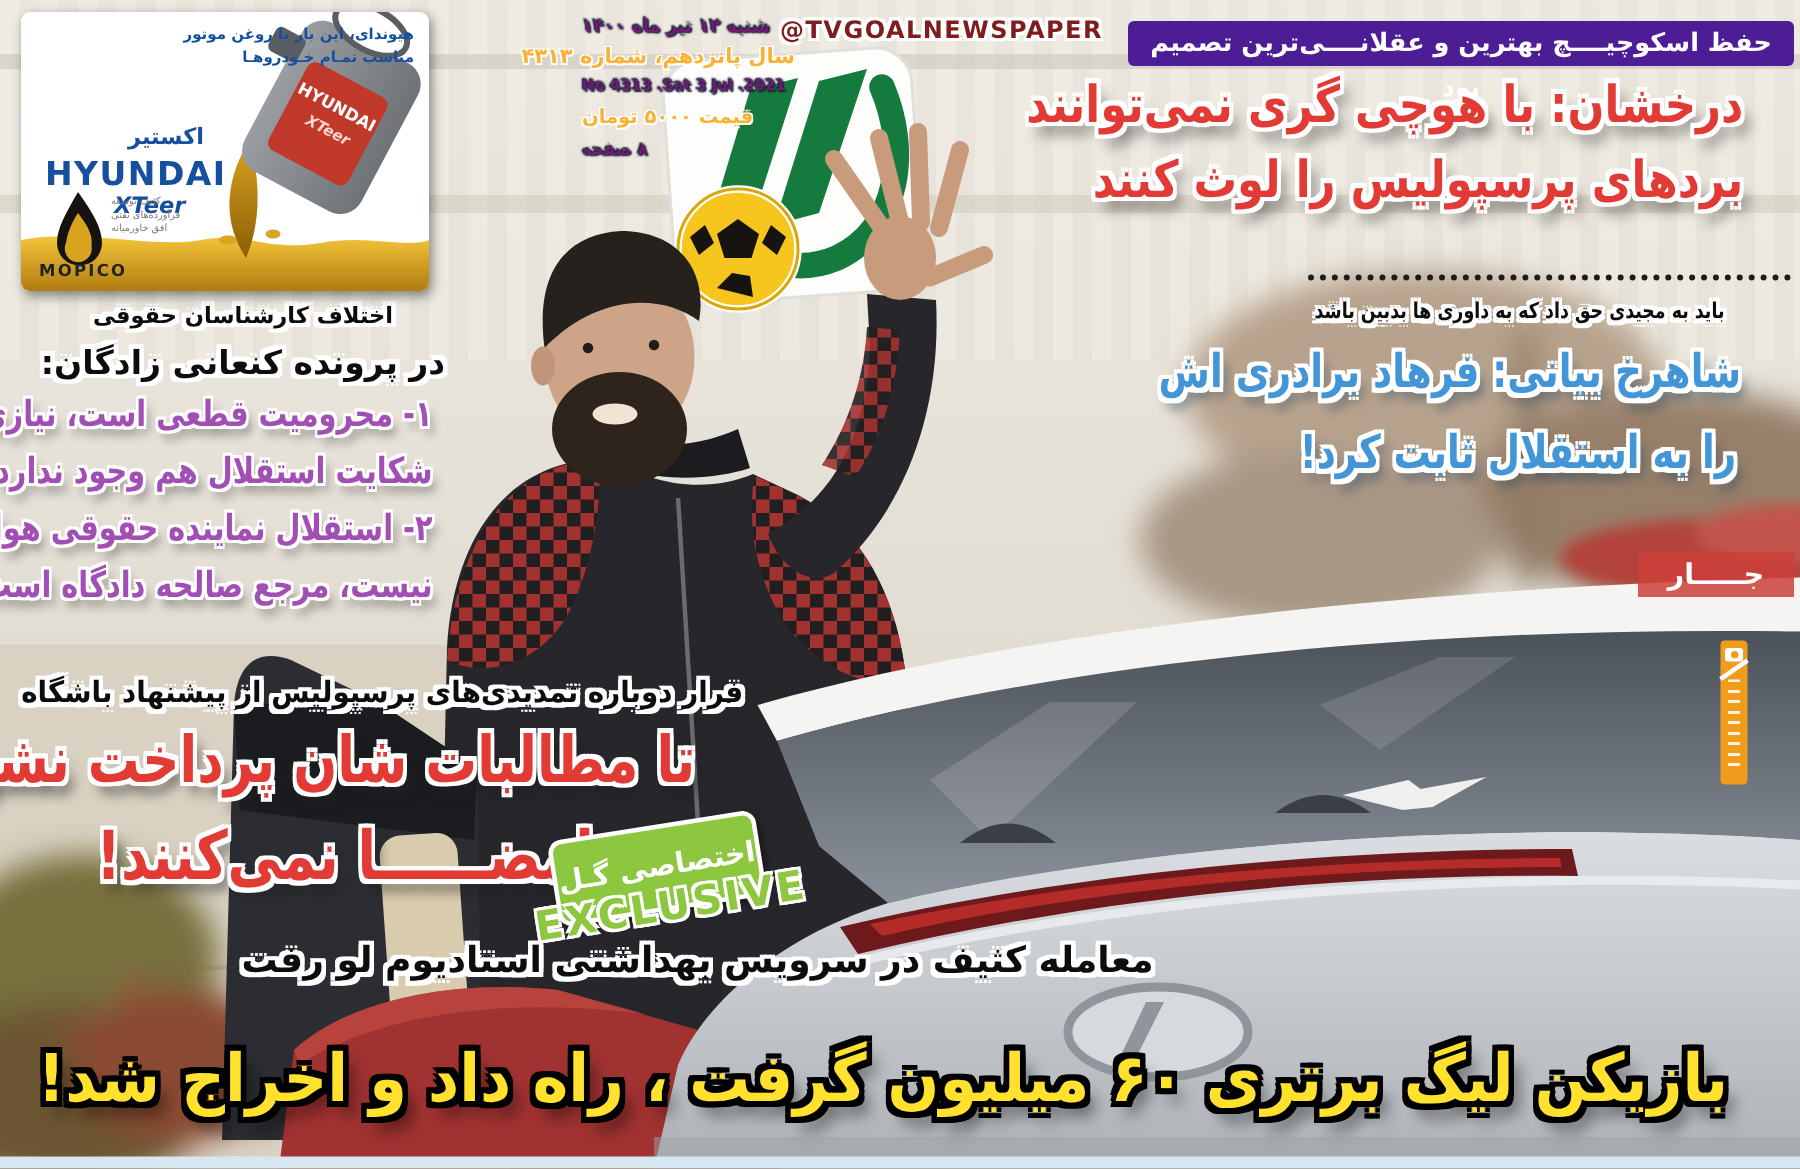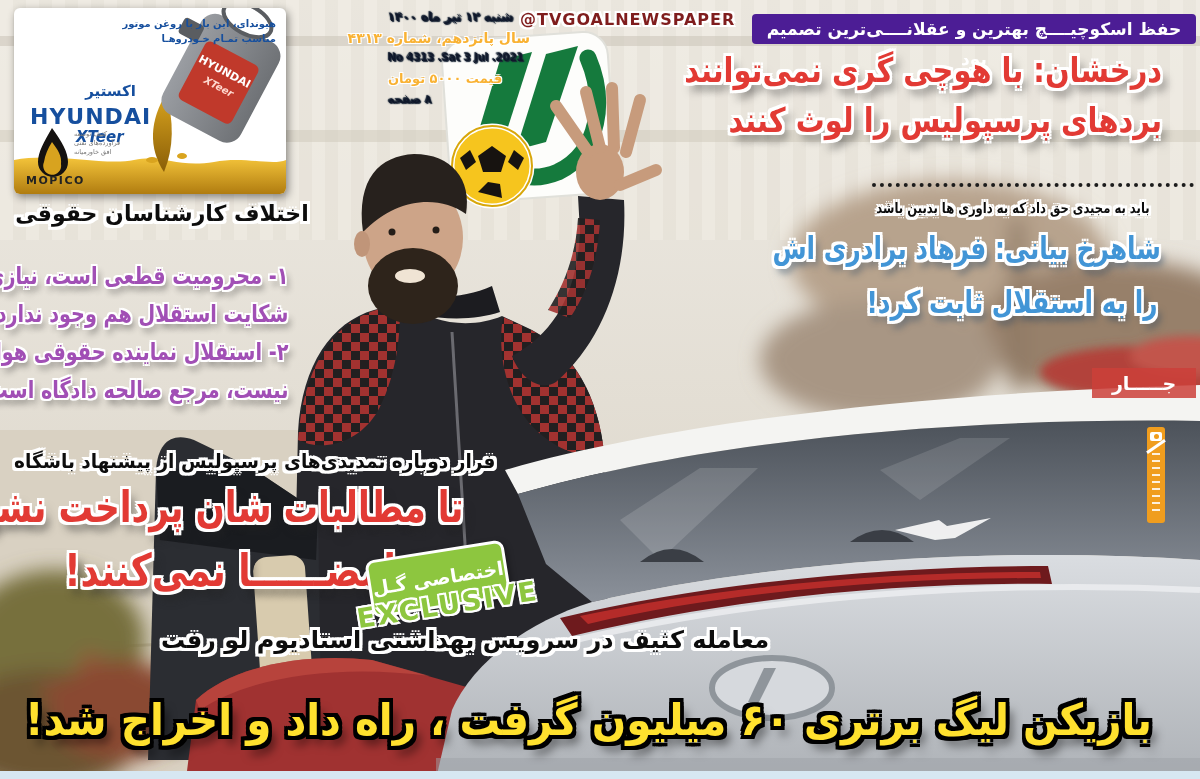--- a/index.html
+++ b/index.html
@@ -13,21 +13,21 @@
   .red-big{color:#e23a34;font-weight:bold;
     text-shadow:-3px -3px 0 #fff,-3px 0 0 #fff,-3px 3px 0 #fff,0 -3px 0 #fff,0 3px 0 #fff,3px -3px 0 #fff,3px 0 0 #fff,3px 3px 0 #fff,6px 8px 9px rgba(35,35,35,.55);}
   .blue-big{color:#4295d6;font-weight:bold;
     text-shadow:-3px -3px 0 #fff,-3px 0 0 #fff,-3px 3px 0 #fff,0 -3px 0 #fff,0 3px 0 #fff,3px -3px 0 #fff,3px 0 0 #fff,3px 3px 0 #fff,5px 7px 8px rgba(25,60,95,.55);}
   .purple-big{color:#a14fb5;font-weight:bold;
     text-shadow:-2px -2px 0 #fff,-2px 0 0 #fff,-2px 2px 0 #fff,0 -2px 0 #fff,0 2px 0 #fff,2px -2px 0 #fff,2px 0 0 #fff,2px 2px 0 #fff,4px 6px 7px rgba(40,40,40,.45);}
   .black-kick{color:#0d0d0d;font-weight:bold;
     text-shadow:-3px -3px 0 #fff,-3px 0 0 #fff,-3px 3px 0 #fff,0 -3px 0 #fff,0 3px 0 #fff,3px -3px 0 #fff,3px 0 0 #fff,3px 3px 0 #fff;}
   .banner-y{color:#ffe12e;font-weight:bold;
     text-shadow:-4px -4px 0 #000,-4px 0 0 #000,-4px 4px 0 #000,0 -4px 0 #000,0 4px 0 #000,4px -4px 0 #000,4px 0 0 #000,4px 4px 0 #000,-2px -4px 0 #000,2px -4px 0 #000,-2px 4px 0 #000,2px 4px 0 #000,7px 9px 10px rgba(0,0,0,.5);}
-  .wsd{color:#0f172a;text-shadow:0 0 2px #1a2636,1px 1px 1px #1a2636,-1px -1px 1px #1a2636;}
+  .wsd{color:#701a75;text-shadow:0 0 2px #1a2636,1px 1px 1px #1a2636,-1px -1px 1px #1a2636;}
   .gold{color:#f9b233;text-shadow:-1px -1px 0 #fff,1px -1px 0 #fff,-1px 1px 0 #fff,1px 1px 0 #fff;}
   .cond85{transform:scaleX(.85);transform-origin:center;}
   .cond80{transform:scaleX(.80);transform-origin:center;}
   .cond92{transform:scaleX(.92);transform-origin:center;}
   .cond95{transform:scaleX(.95);transform-origin:center;}
   
   .kstrip{background:#4c1d95;border-radius:4px;color:#fff;font-weight:bold;
           line-height:30px;height:30px;}
   
   .ad-card{left:14px;top:8px;width:272px;height:186px;background:#fff;border-radius:6px;
@@ -205,21 +205,22 @@
 
   <div class="abs rtl ctr kstrip" style="left:752px;top:14px;width:444px;z-index:3;font-size:17px;">حفظ اسکوچیــــچ بهترین و عقلانــــی‌ترین تصمیم بود</div>
   <div class="abs rtl ctr red-big nw cond85" style="left:720px;top:50px;width:478px;z-index:3;font-size:34px;">درخشان: با هوچی گری نمی‌توانند</div>
   <div class="abs rtl ctr red-big nw cond85" style="left:720px;top:100px;width:478px;z-index:3;font-size:34px;">بردهای پرسپولیس را لوث کنند</div>
 
   <div class="abs dotted-sep"></div>
   <div class="abs rtl ctr black-kick nw cond80" style="left:828px;top:200px;width:370px;z-index:3;font-size:14.5px;">باید به مجیدی حق داد که به داوری ها بدبین باشد</div>
   <div class="abs rtl ctr blue-big nw cond80" style="left:826px;top:230px;width:372px;z-index:3;font-size:31px;">شاهرخ بیانی: فرهاد برادری اش</div>
   <div class="abs rtl ctr blue-big nw cond80" style="left:826px;top:284px;width:372px;z-index:3;font-size:31px;">را به استقلال ثابت کرد!</div>
 
-  <div class="abs rtl ctr black-kick nw" style="left:4px;top:201px;width:316px;z-index:3;font-size:22px;">اختلاف کارشناسان حقوقی</div>
+  <div class="abs rtl ctr black-kick nw" style="left:4px;top:201px;width:316px;z-index:3;font-size:15px;">اختلاف کارشناسان حقوقی</div>
+  <div class="abs rtl ctr black-kick nw" style="left:4px;top:230px;width:316px;z-index:3;font-size:22px;">در پرونده کنعانی زادگان:</div>
   <div class="abs rtl ctr purple-big nw cond80" style="left:4px;top:262px;width:316px;z-index:3;font-size:24px;">۱- محرومیت قطعی است، نیازی به</div>
   <div class="abs rtl ctr purple-big nw cond80" style="left:4px;top:300px;width:316px;z-index:3;font-size:24px;">شکایت استقلال هم وجود ندارد</div>
   <div class="abs rtl ctr purple-big nw cond80" style="left:4px;top:338px;width:316px;z-index:3;font-size:24px;">۲- استقلال نماینده حقوقی هواداران</div>
   <div class="abs rtl ctr purple-big nw cond80" style="left:4px;top:376px;width:316px;z-index:3;font-size:24px;">نیست، مرجع صالحه دادگاه است</div>
 
   <div class="abs ctr side-tag rtl">جـــــار</div>
   <div class="abs pbadge">
     <div class="cam"></div>
     <div class="slash"></div>
     <div class="vtxt"></div>

